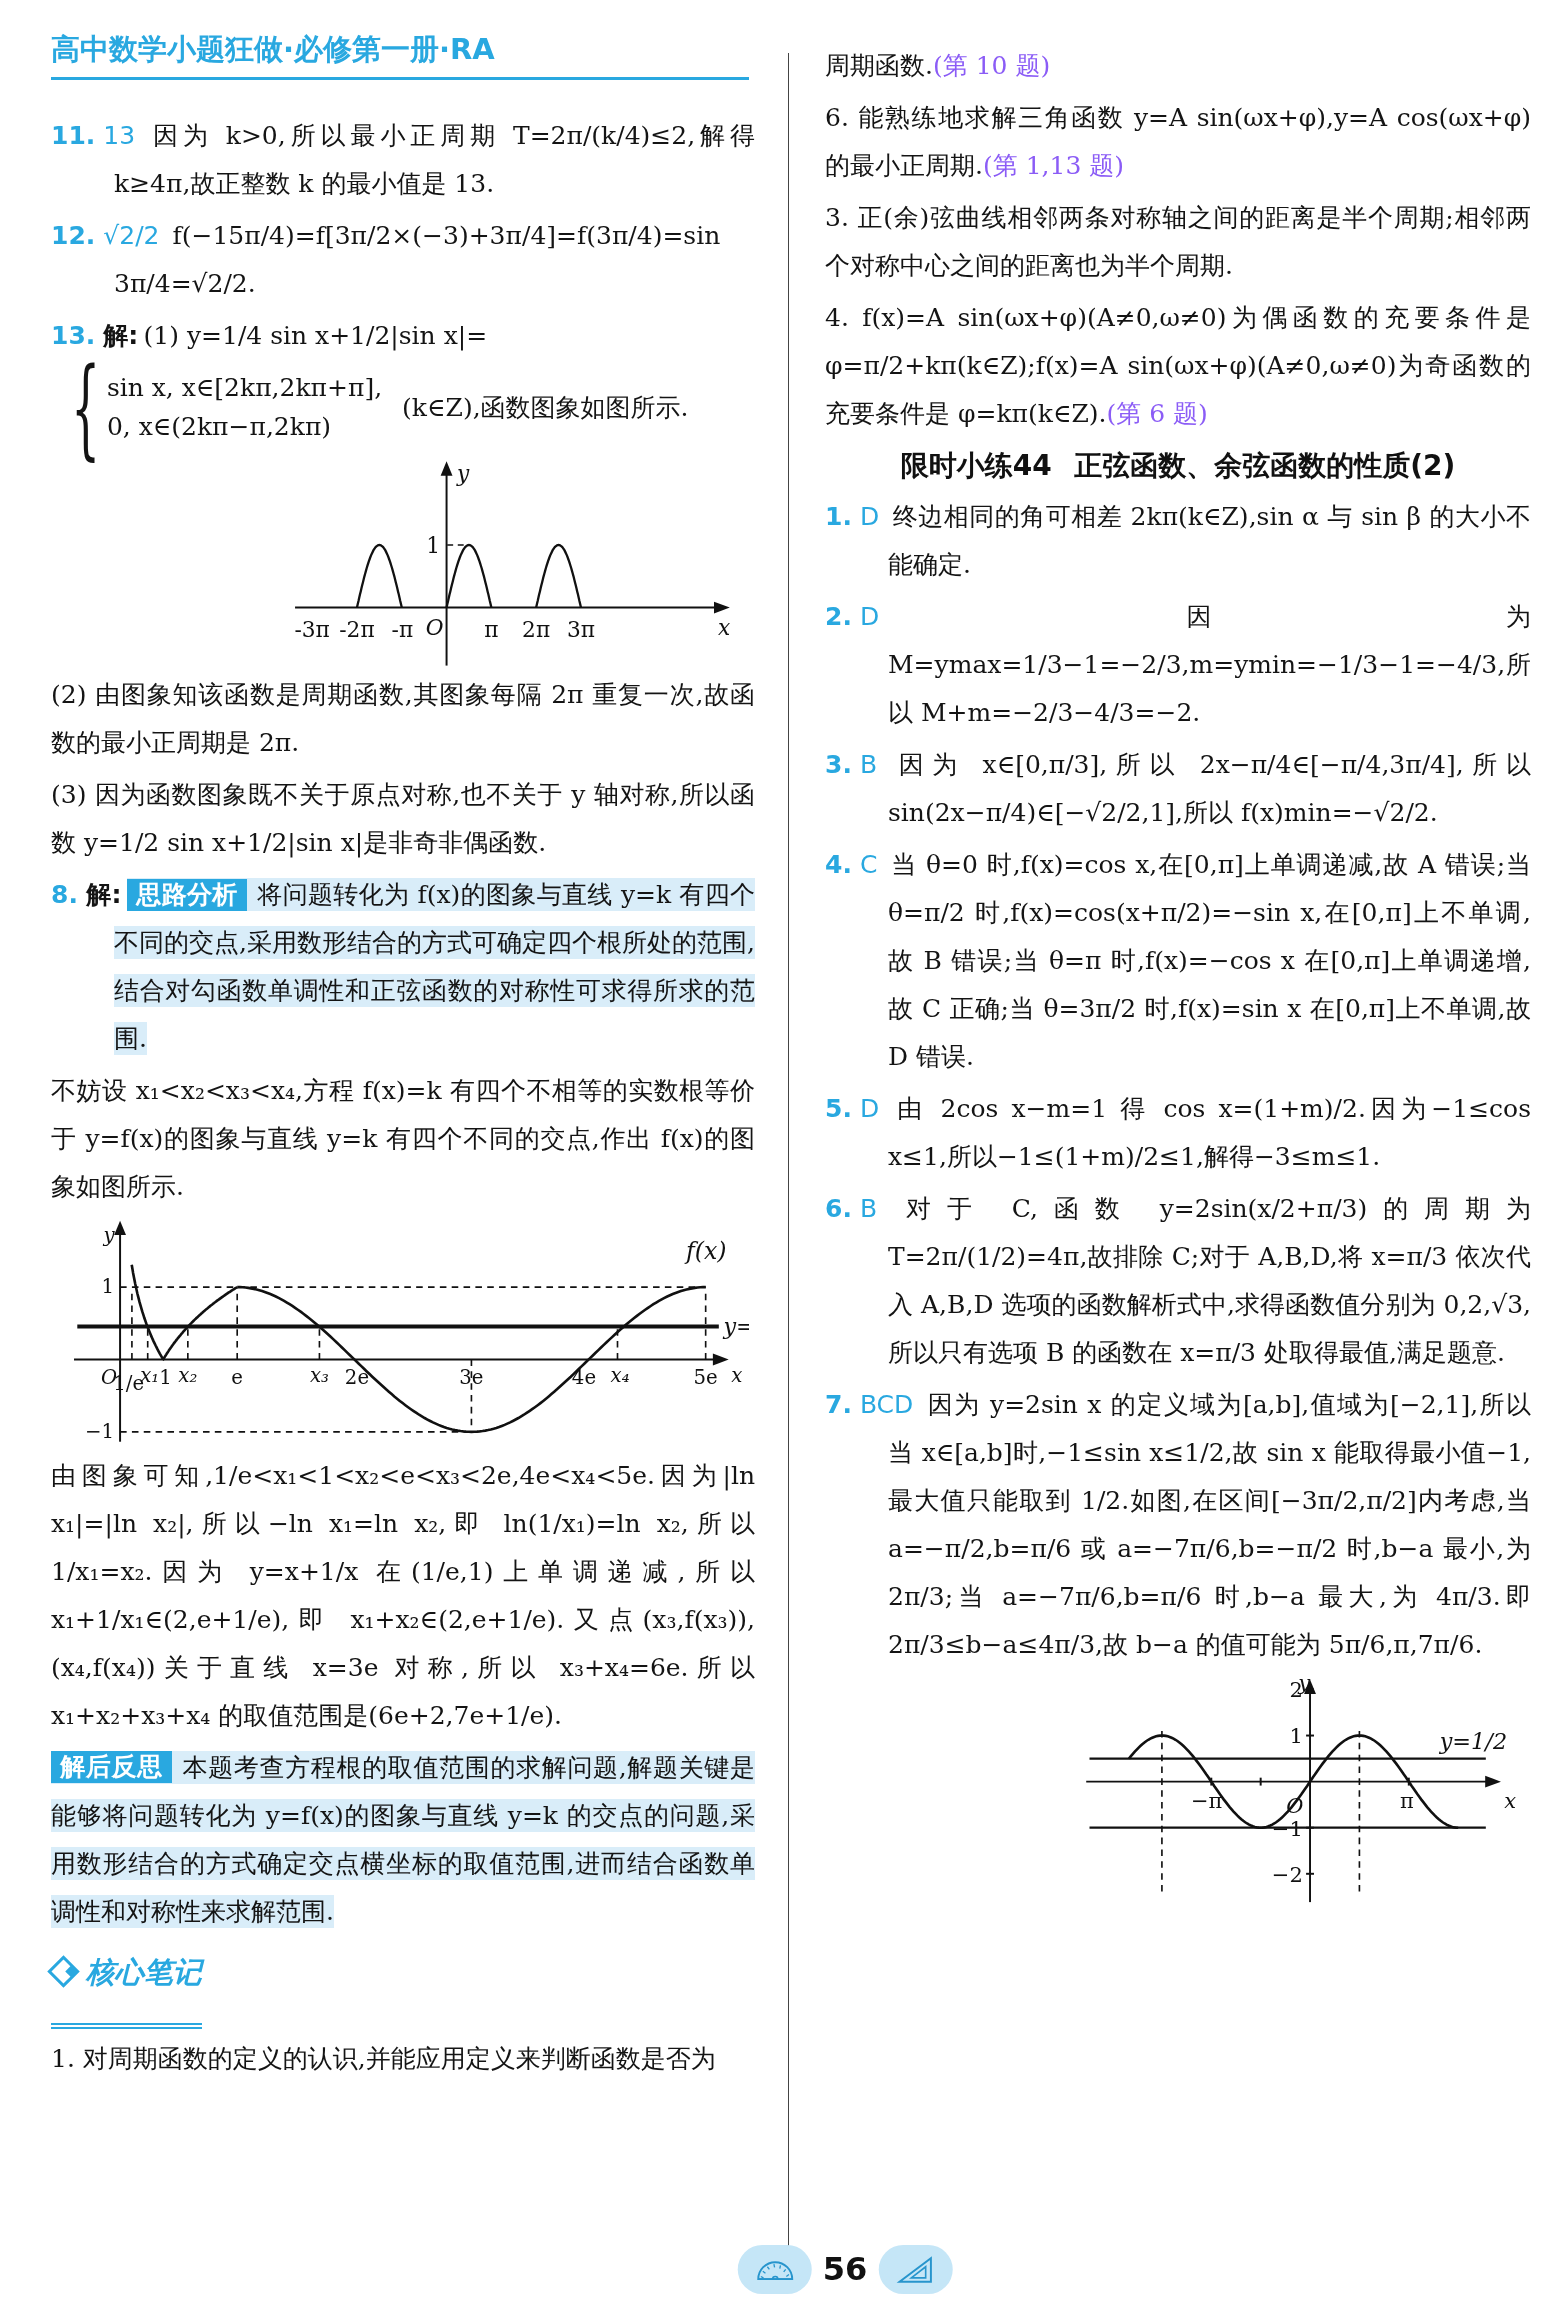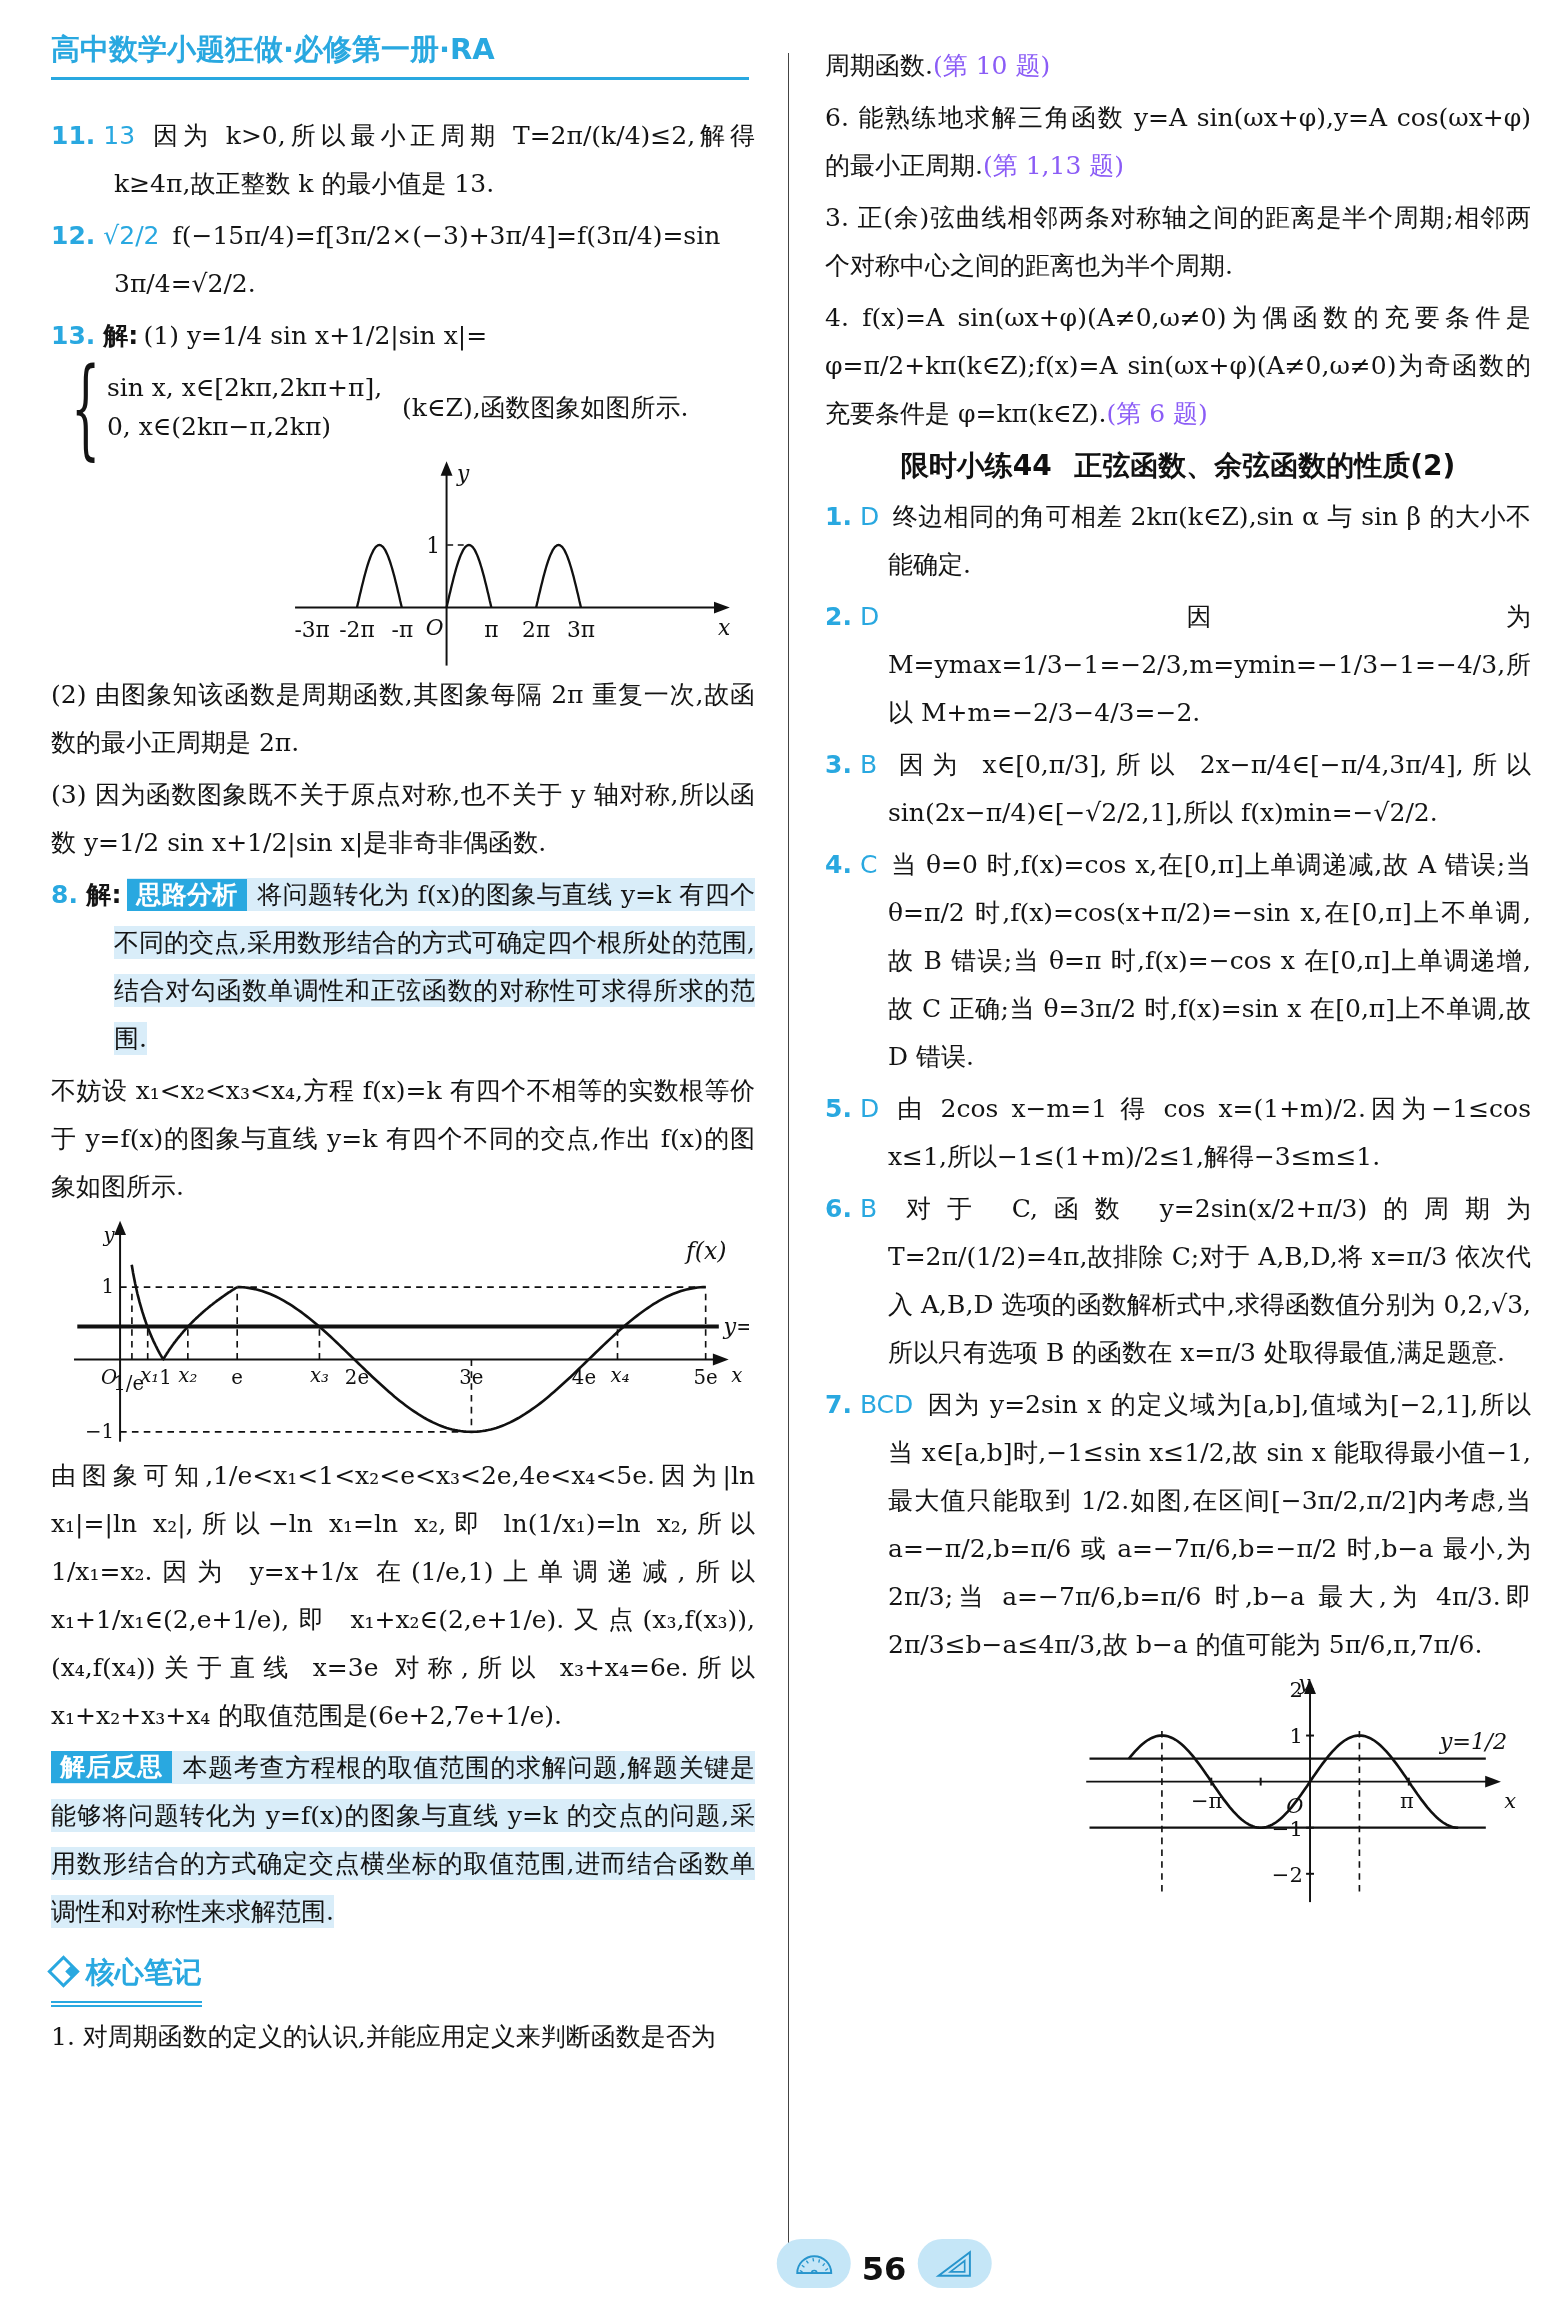--- a/index.html
+++ b/index.html
@@ -28,39 +28,39 @@
   .badge{
     background:#29a8e0;color:#ffffff;padding:1.3px 9.2px;margin-right:10.5px;
     font-family:"DejaVu Sans","Liberation Sans",sans-serif;font-weight:bold;
   }
   .pw{display:flex;align-items:center;margin:1.3px 0 2.6px 20px;text-indent:0;}
   .pw-brace{font-size:46px;transform:scaleY(2.35);transform-origin:center;margin:0 6.6px 0 0;font-weight:300;}
   .pw-lines{display:flex;flex-direction:column;margin-right:20px;}
   .pw-lines div{line-height:1.55;}
   .notes-head{margin:9.2px 0 5.3px 0;}
   .notes-head .wrap{
-    display:inline-block;border-bottom:6px double #29a8e0;padding-bottom:1px;
+    display:inline-block;border-bottom:6px double #29a8e0;padding-bottom:23px;font-style:italic;
   }
   .notes-title{
     color:#29a8e0;font-family:"DejaVu Sans","Liberation Sans",sans-serif;
     font-weight:bold;font-size:29px;vertical-align:middle;
   }
   .diamond{display:inline-block;width:17px;height:17px;border:3.3px solid #29a8e0;transform:rotate(45deg);margin:0 12px 2.6px 1.3px;vertical-align:middle;background:#fff;}
   .diamond-inner{display:inline-block;width:9.2px;height:9.2px;background:#29a8e0;transform:rotate(45deg);margin:0 9.2px 2.6px -20px;vertical-align:middle;}
   .sect-head{
     text-align:center;font-family:"DejaVu Sans","Liberation Sans",sans-serif;
     font-weight:bold;font-size:28px;color:#111;margin:6.6px 0 6.6px 0;line-height:1.5;
   }
   .sect-head .tag{margin-right:22.4px;}
   .fig{display:block;margin:6.6px auto;}
   .fig1{margin:4px 0 4px 165px;}
   .fig3{margin:2.6px 6.6px 0 auto;}
   .footer{
-    position:absolute;left:884px;bottom:18.4px;transform:translateX(-50%);
-    display:flex;align-items:flex-start;gap:11px;
+    position:absolute;left:845px;bottom:18.4px;transform:translateX(-50%);
+    display:flex;align-items:center;gap:11px;
   }
   .page-num{font-family:"DejaVu Sans","Liberation Sans",sans-serif;font-weight:bold;font-size:32px;color:#111;}
   .foot-badge{width:74px;height:49px;border-radius:25px;background:#c5e6f7;display:flex;align-items:center;justify-content:center;}
   svg text{font-family:"DejaVu Serif","Liberation Serif",serif;}
 </style>
 </head>
 <body>
 
 <div class="header">高中数学小题狂做·必修第一册·RA</div>
 <div class="divider"></div>

